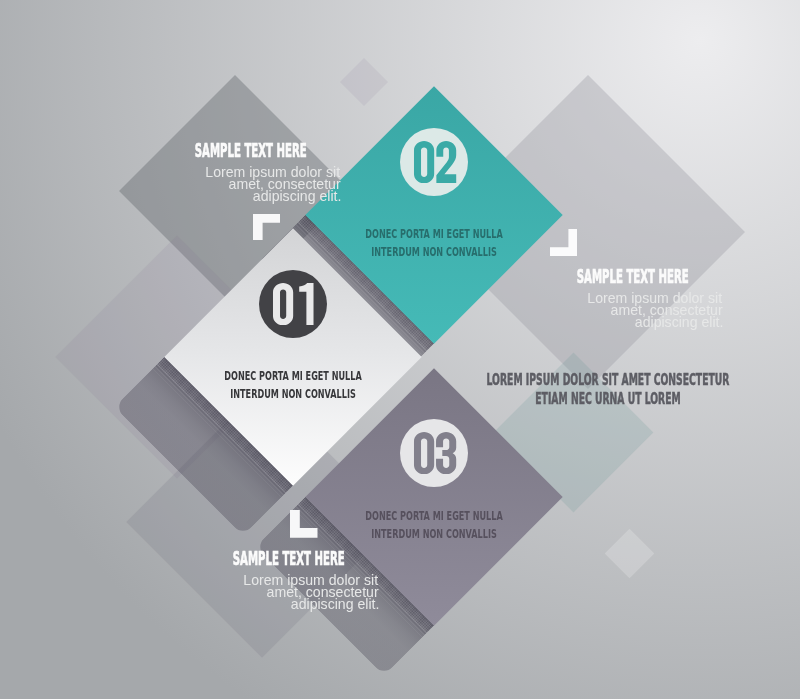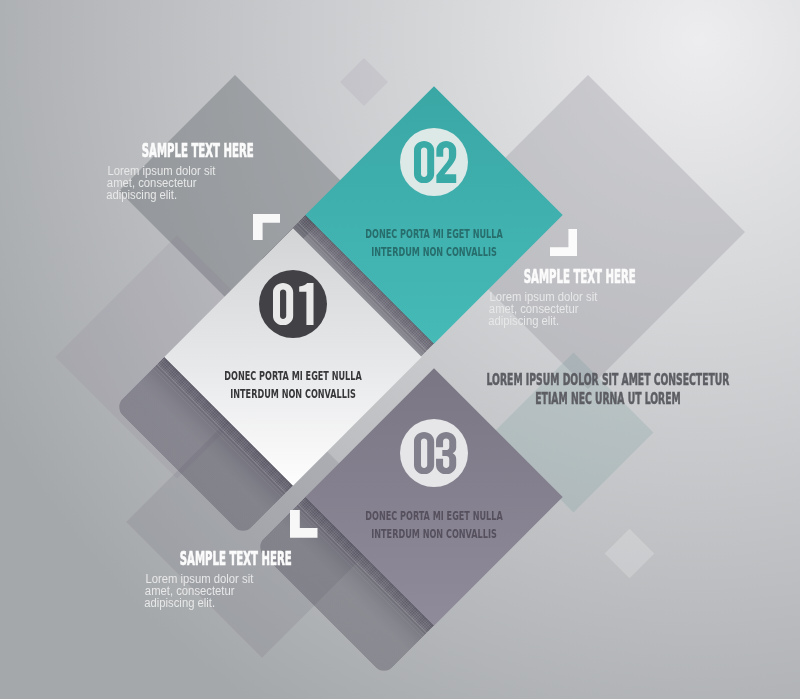--- a/index.html
+++ b/index.html
@@ -49,25 +49,25 @@
   .card-inner{position:absolute;left:-29px;top:0;width:240px;height:182px;transform:rotate(-45deg);}
 
   .badge{position:absolute;width:68px;height:68px;border-radius:50%;left:86px;top:4px;}
   .badge svg{position:absolute;left:50%;top:50%;width:46.5px;height:42.4px;margin-left:-23.25px;margin-top:-21.2px;}
 
   .cardtxt{position:absolute;width:240px;left:0;top:101px;text-align:center;
     font-weight:bold;font-size:12.9px;line-height:17.6px;white-space:nowrap;}
   .cardtxt i{font-style:normal;display:block;transform:scaleX(0.70);transform-origin:center;}
 
   
-  .block{position:absolute;text-align:left;width:240px;}
+  .block{position:absolute;text-align:right;width:240px;}
   .blk-h{font-weight:bold;font-size:18.9px;line-height:18px;white-space:nowrap;
          color:#fbfbfb;-webkit-text-stroke:0.7px #fbfbfb;}
   .blk-h i{font-style:normal;display:inline-block;transform:scaleX(0.597);transform-origin:center;}
-  .blk-p{font-family:"Liberation Sans",sans-serif;font-weight:normal;font-size:12px;
+  .blk-p{font-family:"Liberation Sans",sans-serif;font-weight:normal;font-size:15px;
          line-height:11.75px;color:#e7e8e8;white-space:nowrap;}
   .blk-p span{display:inline-block;transform:scaleX(0.94);transform-origin:center;}
 
   .bracket{position:absolute;}
 
   .bigtxt{position:absolute;text-align:center;width:420px;white-space:nowrap;
     font-weight:bold;font-size:15.8px;line-height:19px;color:#5d5d64;
     -webkit-text-stroke:0.5px #5d5d64;}
   .bigtxt i{font-style:normal;display:block;transform:scaleX(0.6505);transform-origin:center;}
 </style>

